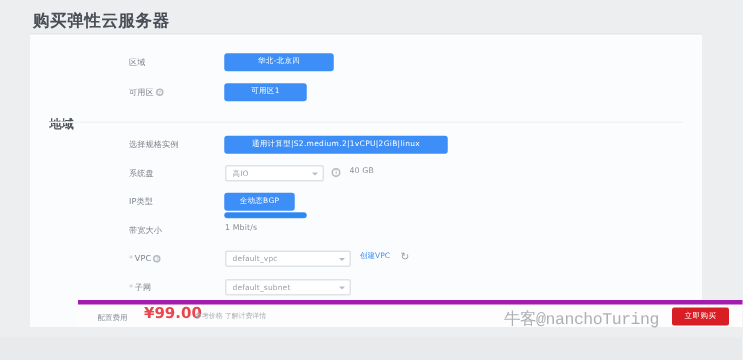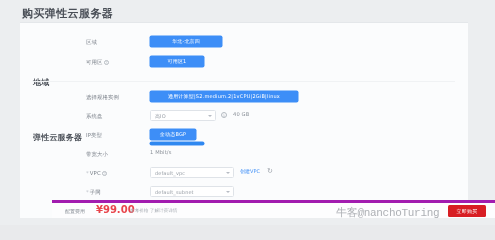--- a/index.html
+++ b/index.html
@@ -255,21 +255,20 @@
           <span>可用区</span><span class="qmark">?</span>
         </div>
         <div class="chip narrow" style="left:130px;top:2px;">可用区1</div>
       </div>
     </div>
 
     <div class="divider" style="top:58px;"></div>
 
     <div class="section" style="top:64px;height:125px;">
 
-      <div class="sec-title" style="top:5px;">弹性云服务器</div>
 
       <div class="row" style="top:2px;">
         <div class="row-label">选择规格实例</div>
         <div class="chip long" style="left:130px;top:2px;">通用计算型|S2.medium.2|1vCPU|2GiB|linux</div>
       </div>
 
       <div class="row" style="top:21px;">
         <div class="row-label">系统盘</div>
         <div class="select" style="left:130px;top:2px;width:66px;">
           <span>高IO</span>

